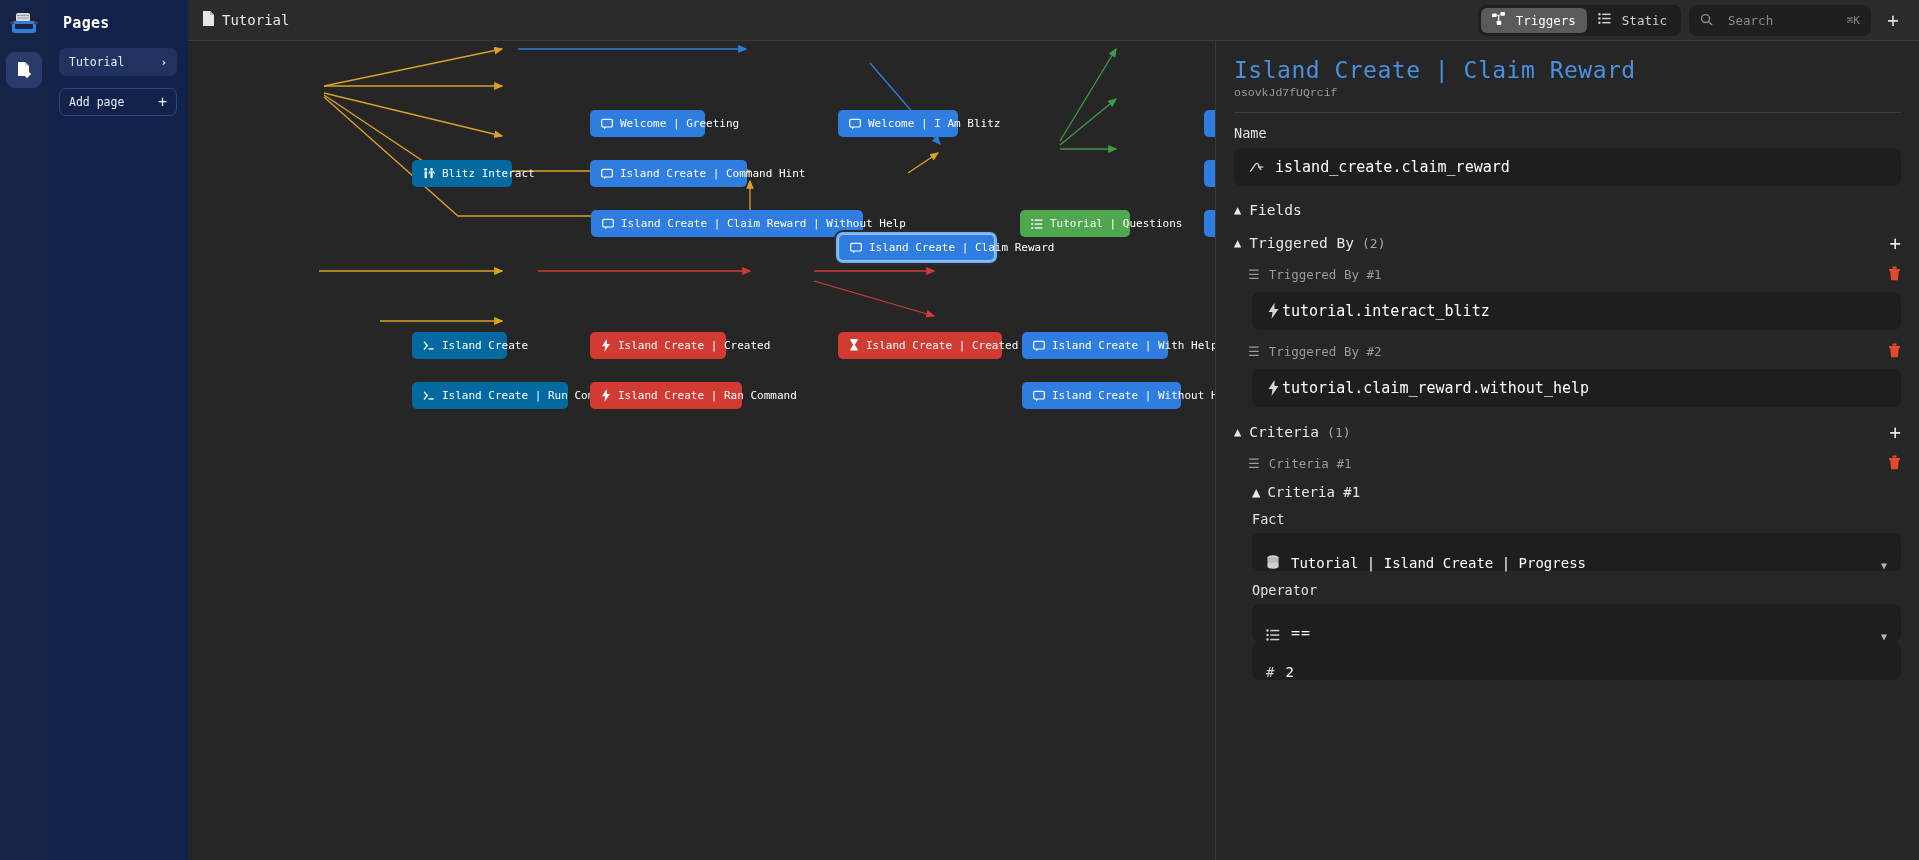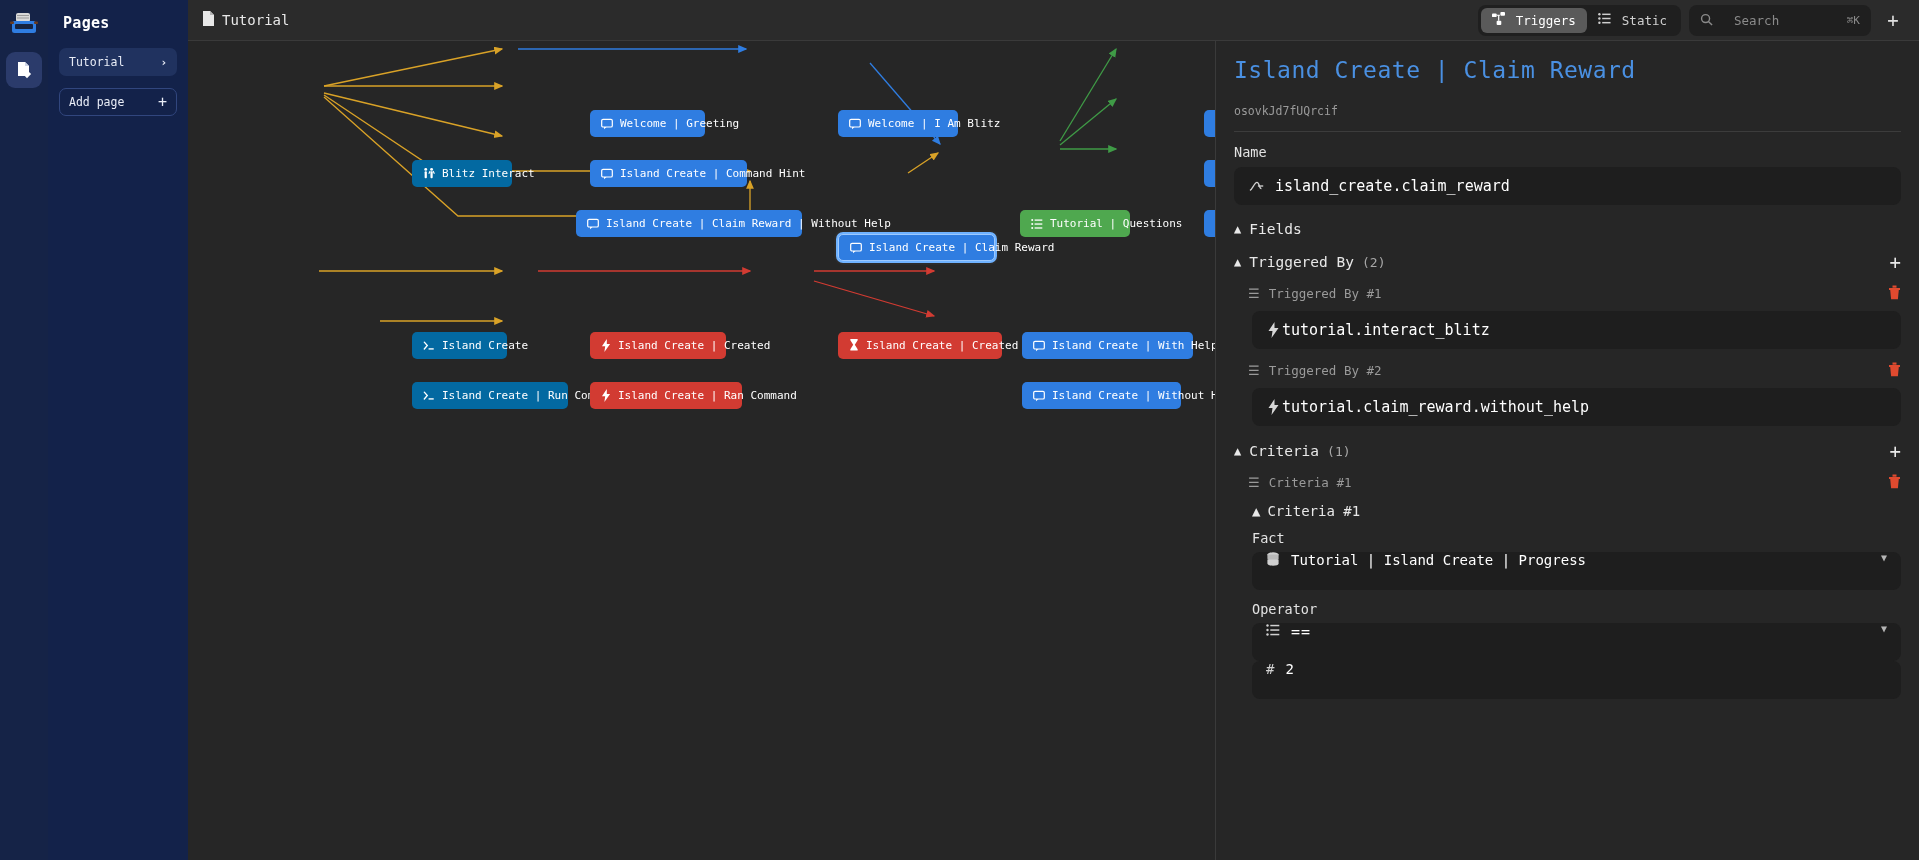--- a/index.html
+++ b/index.html
@@ -70,21 +70,21 @@
   .seg {
     display: flex; background: #1f1f1f; border-radius: 8px; padding: 3px;
   }
   .seg-btn {
     display: flex; align-items: center; gap: 11px;
     height: 25px; padding: 0 11px; border-radius: 6px;
     color: #cfcfcf; font-size: 12.5px; cursor: pointer;
   }
   .seg-btn.active { background: #5a5a5a; color: #ffffff; }
   .search-box {
-    display: flex; align-items: center; gap: 21px;
+    display: flex; align-items: center; gap: 15px;
     background: #1f1f1f; border-radius: 8px;
     height: 31px; width: 182px; padding: 0 11px; cursor: text;
   }
   .search-box .ph { color: #8a8a8a; font-size: 12.5px; flex: 1; }
   .search-box .kbd { color: #8a8a8a; font-size: 11px; }
   .plus-btn {
     width: 28px; height: 28px; display: flex; align-items: center;
     justify-content: center; color: #e0e0e0; font-size: 19px; cursor: pointer;
   }
 
@@ -113,21 +113,21 @@
 
   
   .inspector {
     width: 704px; flex-shrink: 0; background: #262626;
     border-left: 1px solid #3a3a3a;
     padding: 16px 18px 0 18px; overflow: hidden;
   }
   .insp-title {
     color: #4a90e2; font-size: 23px; letter-spacing: .5px; line-height: 1.2;
   }
-  .insp-id { color: #9a9a9a; font-size: 11.5px; margin-top: 19px; }
+  .insp-id { color: #9a9a9a; font-size: 11.5px; margin-top: 1px; font-family: Liberation Mono, monospace; }
   .insp-divider { border-top: 1px solid #3c3c3c; margin: 13px 0 0 0; }
 
   .field-label { color: #e3e3e3; font-size: 13.5px; margin: 12px 0 7px 0; }
   .input-box {
     background: #1e1e1e; border-radius: 8px; height: 38px;
     display: flex; align-items: center; gap: 10px; padding: 0 15px;
     color: #ffffff; font-size: 15px; cursor: text;
   }
   .input-box .ico { font-size: 14px; color: #c9c9c9; display: flex; }
 
@@ -157,21 +157,21 @@
   }
   .value-box .ico { color: #d6d6d6; font-size: 15px; display: flex; }
 
   .crit-head {
     display: flex; align-items: center; gap: 7px;
     margin: 11px 0 0 18px; color: #e8e8e8; font-size: 14px;
   }
   .crit-label { color: #e3e3e3; font-size: 13.5px; margin: 11px 0 6px 18px; }
   .select-box {
     margin-left: 18px; background: #1e1e1e; border-radius: 8px;
-    height: 38px; display: flex; align-items: flex-start; gap: 11px;
+    height: 38px; display: flex; align-items: flex-end; gap: 11px;
     padding: 0 14px; color: #ffffff; font-size: 14px; cursor: pointer;
   }
   .select-box .caret-dn { margin-left: auto; color: #b5b5b5; font-size: 10px; }
   .select-box .ico { color: #d0d0d0; font-size: 14px; display: flex; }
   .mono-sym { font-size: 15px; letter-spacing: 1px; }
 </style>
 </head>
 <body>
 
 <div class="app">
@@ -343,21 +343,21 @@
             <div class="node blue" style="left: 402px; top: 119px; width: 157px;">
               <span class="nicon">
                 <svg width="12" height="12" viewBox="0 0 14 14">
                   <rect x="0.8" y="1.5" width="12.4" height="9" rx="1.6" fill="none" stroke="#fff" stroke-width="1.4"></rect>
                   <path d="M3.6 10.5v2.6l2.8-2.6z" fill="#fff"></path>
                 </svg>
               </span>
               <span>Island Create | Command Hint</span>
             </div>
             <div class="node blue" style="left: 1016px; top: 119px; width: 171px;"></div>
-            <div class="node blue" style="left: 388px; top: 169px; width: 226px;">
+            <div class="node blue" style="left: 403px; top: 169px; width: 272px;">
               <span class="nicon">
                 <svg width="12" height="12" viewBox="0 0 14 14">
                   <rect x="0.8" y="1.5" width="12.4" height="9" rx="1.6" fill="none" stroke="#fff" stroke-width="1.4"></rect>
                   <path d="M3.6 10.5v2.6l2.8-2.6z" fill="#fff"></path>
                 </svg>
               </span>
               <span>Island Create | Claim Reward | Without Help</span>
             </div>
             <div class="node green" style="left: 832px; top: 169px; width: 110px;">
               <span class="nicon">
@@ -400,21 +400,21 @@
               <span>Island Create | Created</span>
             </div>
             <div class="node red" style="left: 650px; top: 291px; width: 164px;">
               <span class="nicon">
                 <svg width="10" height="13" viewBox="0 0 12 16">
                   <path d="M1.5 0h9v1.5L7 7l3.5 5.5V14h-9v-1.5L5 7 1.5 1.5z" fill="#fff"></path>
                 </svg>
               </span>
               <span>Island Create | Created Delay</span>
             </div>
-            <div class="node blue" style="left: 834px; top: 291px; width: 171px;">
+            <div class="node blue" style="left: 834px; top: 291px; width: 146px;">
               <span class="nicon">
                 <svg width="12" height="12" viewBox="0 0 14 14">
                   <rect x="0.8" y="1.5" width="12.4" height="9" rx="1.6" fill="none" stroke="#fff" stroke-width="1.4"></rect>
                   <path d="M3.6 10.5v2.6l2.8-2.6z" fill="#fff"></path>
                 </svg>
               </span>
               <span>Island Create | With Help</span>
             </div>
             <div class="node amber" style="left: 224px; top: 341px; width: 156px;">
               <span class="nicon">

